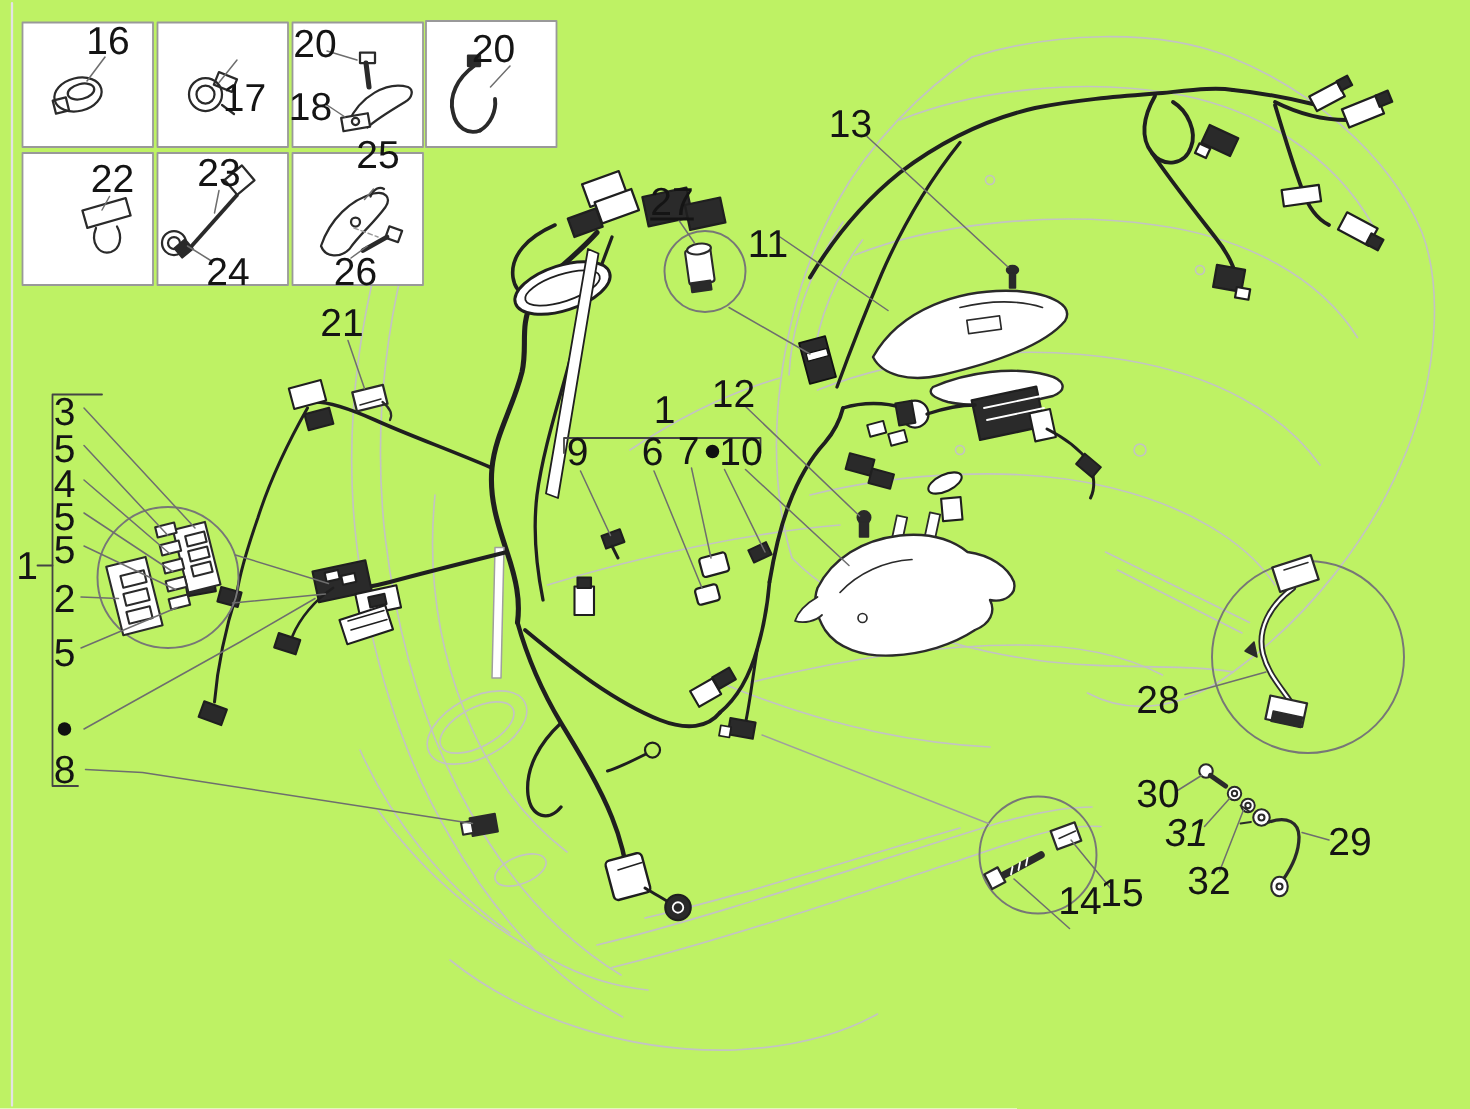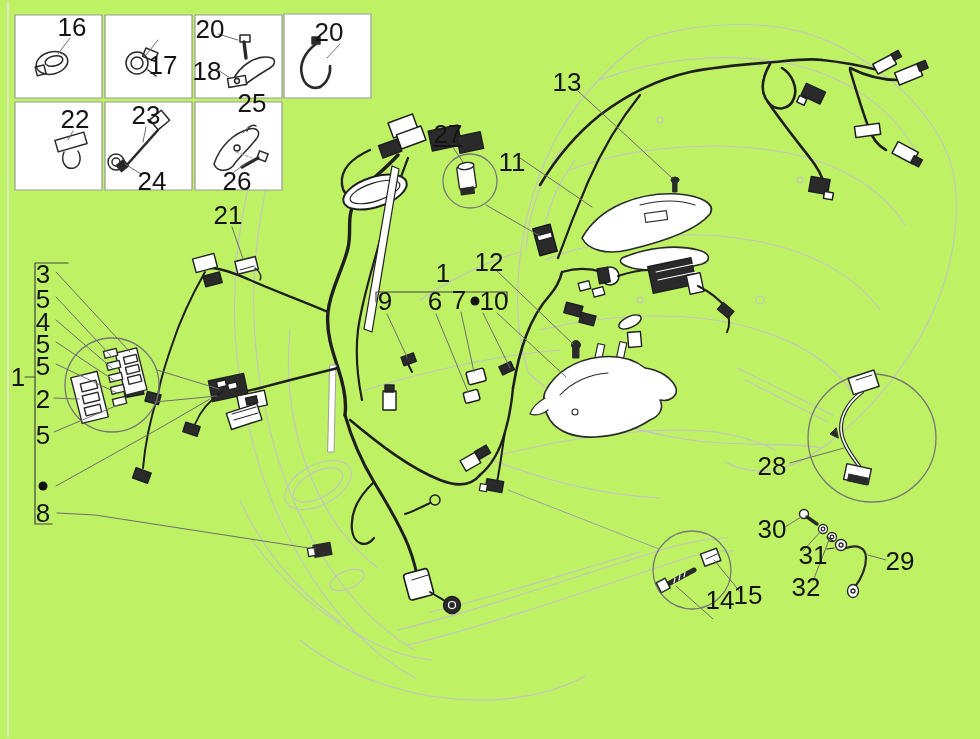--- a/index.html
+++ b/index.html
@@ -449,19 +449,19 @@
 <div class="callout" style="left:43px;top:513px;">8</div>
 <div class="callout" style="left:443px;top:273px;">1</div>
 <div class="callout" style="left:385px;top:301px;">9</div>
 <div class="callout" style="left:435px;top:301px;">6</div>
 <div class="callout" style="left:459px;top:300px;">7</div>
 <div class="dot" style="left:475px;top:301px;"></div>
 <div class="callout" style="left:494px;top:301px;">10</div>
 <div class="callout" style="left:489px;top:262px;">12</div>
 <div class="callout" style="left:772px;top:466px;">28</div>
 <div class="callout" style="left:772px;top:529px;">30</div>
-<div class="callout" style="left:813px;top:555px;">31</div>
+<div class="callout" style="left:791px;top:555px;font-style:italic;">31</div>
 <div class="callout" style="left:806px;top:587px;">32</div>
 <div class="callout" style="left:900px;top:561px;">29</div>
 <div class="callout" style="left:748px;top:595px;text-align:right;">15</div>
 <div class="callout" style="left:720px;top:600px;">14</div>
 
 </div>
 
 </body></html>

